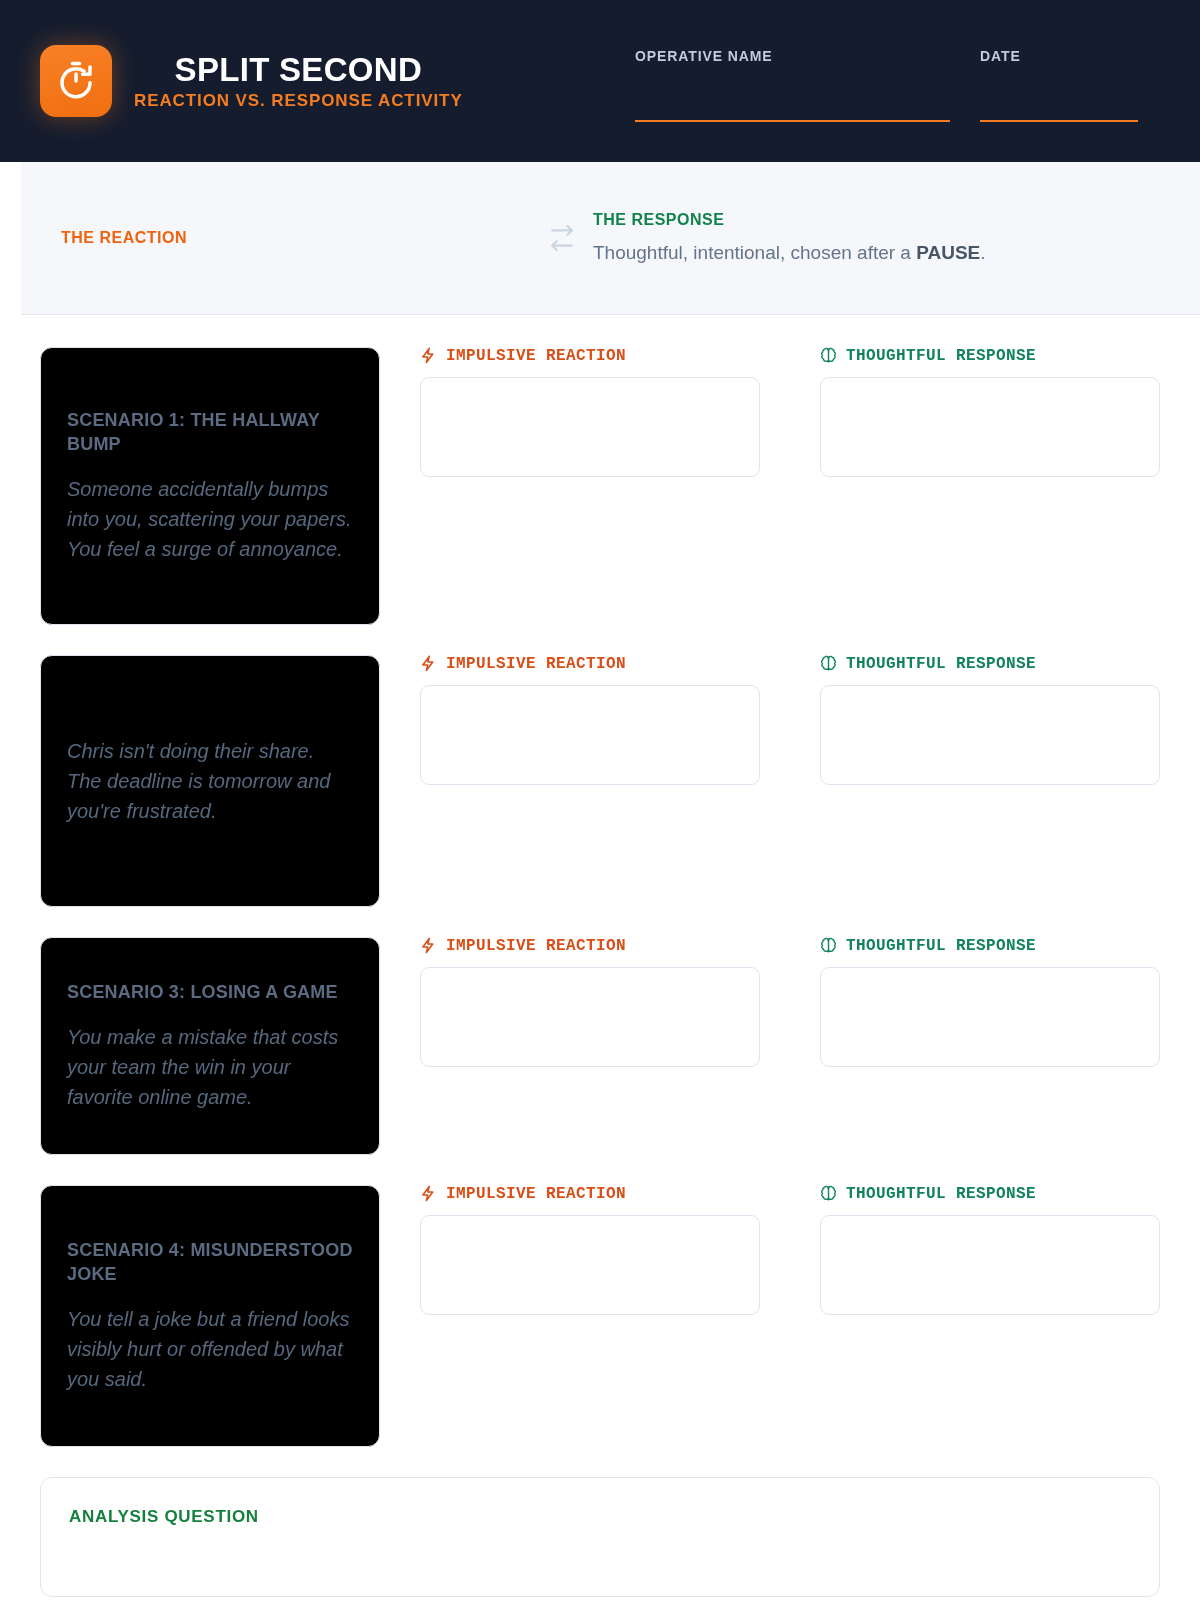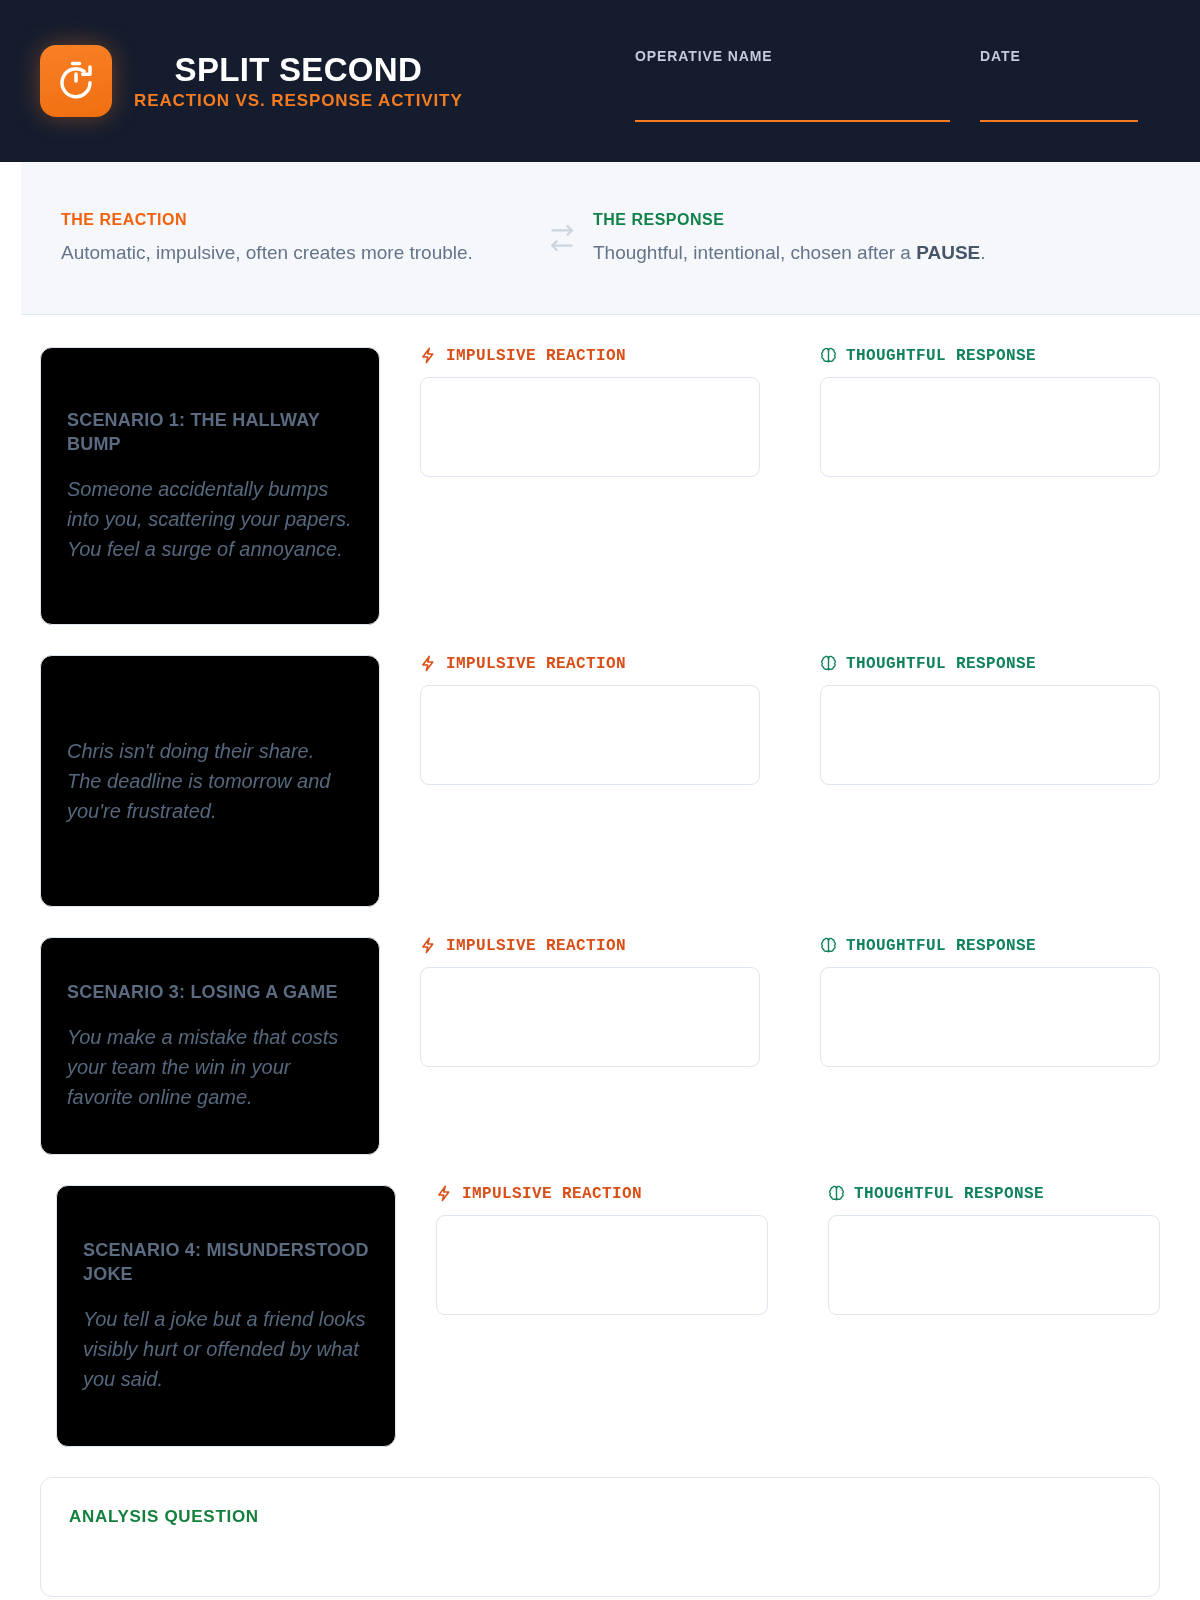--- a/index.html
+++ b/index.html
@@ -160,21 +160,21 @@
   .answer-box {
     height: 100px;
     background: #ffffff;
     border: 1px solid #dfe5ee;
     border-radius: 9px;
   }
 
   .r1 .scenario-card { min-height: 278px; }
   .r2 .scenario-card { min-height: 252px; }
   .r3 .scenario-card { min-height: 218px; }
-  .r4 .scenario-card { min-height: 262px; margin-left: 16px; }
+  .r4 .scenario-card { min-height: 262px; }
 
   
   .analysis {
     margin: 30px 40px 0 40px;
     border: 1px solid #dfe5ee;
     border-radius: 12px;
     background: #ffffff;
     padding: 30px 28px;
     height: 120px;
   }
@@ -214,21 +214,20 @@
     <div class="field-block date-field">
       <div class="field-label">DATE</div>
       <div class="field-rule"></div>
     </div>
   </div>
 </div>
 
 <div class="compare-band">
   <div class="compare-col">
     <div class="compare-title reaction">THE REACTION</div>
-    <div class="compare-desc">Automatic, impulsive, often creates more trouble.</div>
   </div>
 
   <div class="swap-icon">
     <svg width="26" height="26" viewBox="0 0 24 24" fill="none" stroke="currentColor" stroke-width="2" stroke-linecap="round" stroke-linejoin="round">
       <polyline points="17 1 21 5 17 9"></polyline>
       <line x1="3" y1="5" x2="21" y2="5"></line>
       <polyline points="7 23 3 19 7 15"></polyline>
       <line x1="21" y1="19" x2="3" y2="19"></line>
     </svg>
   </div>

